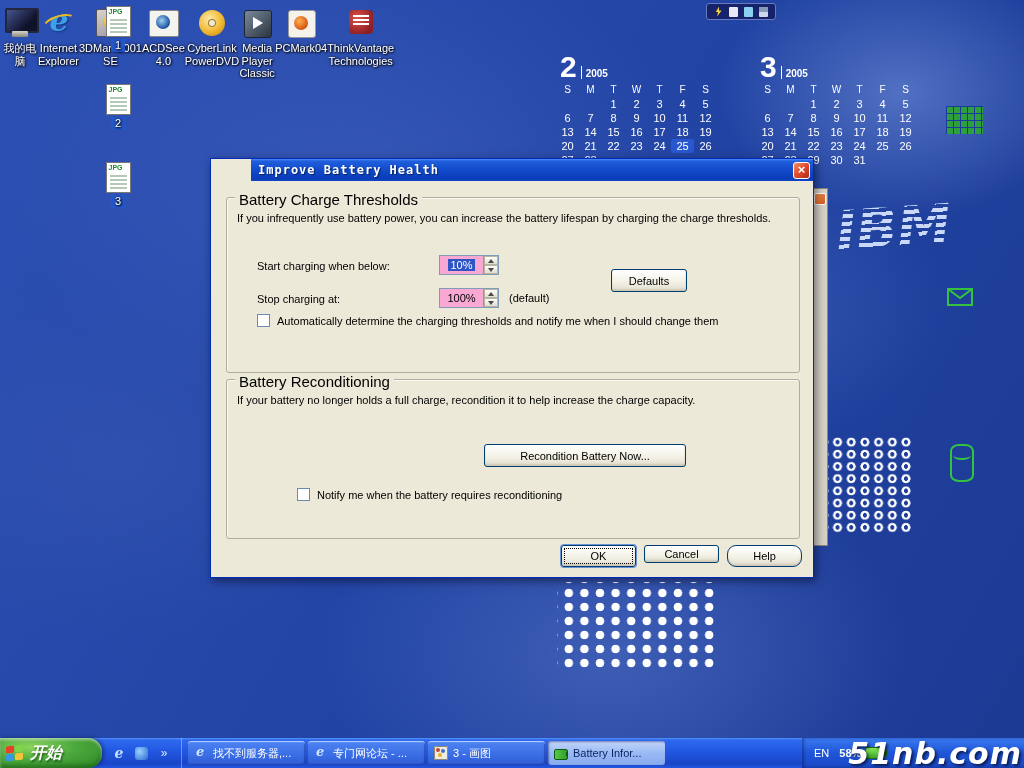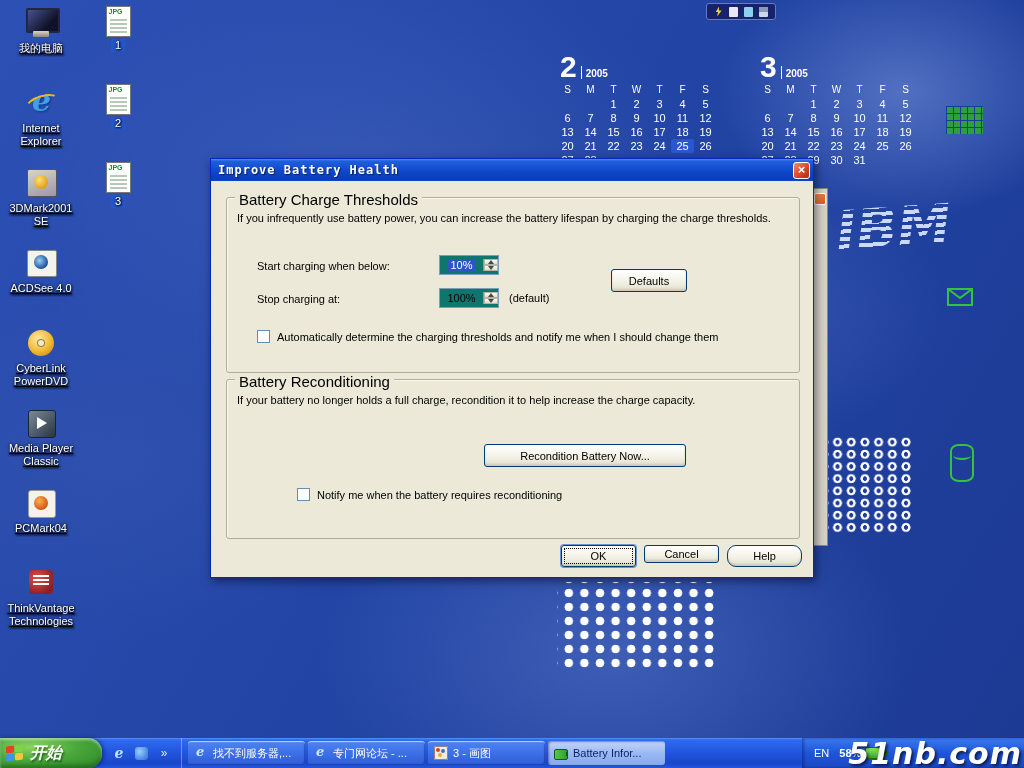--- a/index.html
+++ b/index.html
@@ -52,21 +52,21 @@
   .cal-head { display:flex; align-items:flex-end; gap:4px; margin-left:4px; margin-bottom:3px; }
   .cal-month { font-size:30px; font-weight:bold; line-height:.85; }
   .cal-bar { width:1px; height:13px; background:#fff; margin-bottom:1px; }
   .cal-year { font-size:10px; font-weight:bold; margin-bottom:1px; }
   .cal-grid { display:grid; grid-template-columns:repeat(7,23px); }
   .cal-dh { font-size:10px; text-align:center; height:14px; line-height:14px; }
   .cal-cell { font-size:11px; text-align:center; height:14px; line-height:14px; }
   .cal-cell.hl { background:#2857d0; border-radius:2px; }
 
   
-  .desk-icons { position:absolute; left:2px; top:2px; width:78px; z-index:2; display:flex; flex-direction:column;text-decoration:underline; }
+  .desk-icons { position:absolute; left:2px; top:2px; width:78px; z-index:2; display:flex; flex-direction:row; }
   .desk-icon { height:80px; display:flex; flex-direction:column; align-items:center; padding-top:4px; cursor:default; }
   .jpg-icons { position:absolute; left:94px; top:2px; width:48px; z-index:2; display:flex; flex-direction:column; }
   .jpg-item { height:78px; display:flex; flex-direction:column; align-items:center; padding-top:4px; }
   .desk-label { margin-top:2px; font-size:11px; color:#fff; text-align:center; line-height:1.15; max-width:76px;
     text-shadow:1px 1px 2px #000, 0 0 3px #000; }
   .jpg-item .desk-label { background:#2456c8; padding:0 4px; }
 
   .ic { width:36px; height:34px; position:relative; }
   .ic-my-computer::before { content:""; position:absolute; left:3px; top:2px; width:30px; height:21px;
     background:linear-gradient(135deg,#46548e,#10122a 70%); border:2px solid #22263e; border-radius:2px; }
@@ -114,41 +114,41 @@
   
   .behind-window { position:absolute; left:812px; top:188px; width:16px; height:358px; z-index:5;
     background:#d6d2c6; border:1px solid #8a8878; }
   .behind-close { position:absolute; left:1px; top:4px; width:12px; height:12px;
     background:linear-gradient(135deg,#f09050,#d85a20); border:1px solid #fff; border-radius:2px; }
 
   
   .dialog { position:absolute; left:210px; top:158px; width:604px; height:420px; z-index:10;
     background:#ece9d8; border:1px solid #002bb8; box-shadow:2px 3px 9px rgba(0,0,20,.5); }
   .titlebar { height:22px; display:flex; align-items:center; padding:0 3px 0 7px;
-    background:linear-gradient(180deg,#4e8af8 0%,#1f5edc 10%,#1048c8 55%,#0a3cb8 92%,#1048c8 100%); }
+    background:linear-gradient(180deg,#4e8af8 0%,#1f5edc 10%,#1048c8 55%,#0a3cb8 92%,#1048c8 100%);margin-left:40px; }
   .title { flex:1; color:#fff; font:bold 12px "DejaVu Sans Mono",monospace; letter-spacing:1px;
     text-shadow:1px 1px 1px #00206a; }
   .close-btn { width:17px; height:17px; border-radius:3px; border:1px solid #fff;
     background:linear-gradient(135deg,#f0906c,#e25030 45%,#b02818); display:flex; align-items:center; justify-content:center; }
   .close-btn .x-glyph { color:#fff; font-weight:bold; font-size:13px; line-height:1; margin-top:-1px; }
   .x-glyph::before { content:"\00d7"; }
   .dlg-body { position:absolute; left:0; top:22px; right:0; bottom:0; font-size:11px; color:#000; }
 
   .grp { position:absolute; border:1px solid #b0ad9e; border-radius:3px;
     box-shadow:inset 1px 1px 0 rgba(255,255,255,.7); }
   .grp1 { left:15px; top:16px; width:574px; height:176px; }
   .grp2 { left:15px; top:198px; width:574px; height:160px; }
   .grp-title { position:absolute; top:-7px; left:8px; background:#ece9d8; padding:0 4px; font-size:15px; }
   .desc { position:absolute; left:10px; top:13px; width:552px; line-height:1.3; }
   .lbl { position:absolute; }
   .lbl-start { left:30px; top:62px; }
   .lbl-stop  { left:30px; top:95px; }
   .lbl-default { left:282px; top:94px; }
 
-  .spin { position:absolute; width:60px; height:20px; background:#0f766e; border:1px solid #7f9db9; display:flex;align-items:center; }
+  .spin { position:absolute; width:60px; height:20px; background:#f9a8d4; border:1px solid #7f9db9; display:flex; }
   .spin1 { left:212px; top:57px; }
   .spin2 { left:212px; top:90px; }
   .spin .val { flex:1; display:flex; align-items:center; justify-content:center; font-size:11px; }
   .sel-text { background:#2f54c6; color:#fff; padding:0 2px; }
   .spin-btns { width:15px; display:flex; flex-direction:column; border-left:1px solid #7f9db9; }
   .sb { flex:1; background:linear-gradient(180deg,#fdfdfa,#e0ddd0); border:1px solid #b8b4a2;
     display:flex; align-items:center; justify-content:center; }
   .tri-up { width:0; height:0; border-left:3px solid transparent; border-right:3px solid transparent;
     border-bottom:4px solid #4a4a42; }
   .tri-down { width:0; height:0; border-left:3px solid transparent; border-right:3px solid transparent;
@@ -158,21 +158,21 @@
     background:linear-gradient(180deg,#ffffff 0%,#f4f2e6 55%,#e2dfd0 100%);
     box-shadow:inset 0 -2px 2px rgba(160,150,120,.3); font-family:"Liberation Sans",sans-serif; }
   .btn-defaults { left:384px; top:71px; width:76px; }
   .btn-recondition { left:257px; top:64px; width:202px; }
   .btn-ok { left:350px; top:364px; width:75px; height:22px;
     box-shadow:0 0 0 1px #6a96d8, inset 0 -2px 2px rgba(160,150,120,.3); outline:1px dotted #000; outline-offset:-4px; }
   .btn-cancel { left:433px; top:364px; width:75px; height:18px; }
   .btn-help { left:516px; top:364px; width:75px; height:22px;border-radius:9px; }
 
   .cbrow { position:absolute; display:flex; align-items:center; gap:7px; }
-  .cbrow1 { left:30px; top:132px;align-items:flex-end; }
+  .cbrow1 { left:30px; top:116px;align-items:flex-end; }
   .cbrow2 { left:24px; top:108px;margin-left:46px; }
   .cb { width:13px; height:13px; background:#fff; border:1px solid #6a8bb5; flex:none; }
 
   
   .taskbar { position:absolute; left:0; top:738px; width:1024px; height:30px; z-index:20;
     background:linear-gradient(180deg,#5a96f8 0%,#2e6af0 6%,#2257e0 45%,#1a46c8 85%,#2257e0 100%);
     display:flex; align-items:center; }
   .start-btn { width:102px; height:30px; flex:none; border-radius:0 14px 14px 0;
     background:radial-gradient(ellipse at 30% 30%, #8cd45e 0%, #4aa93c 45%, #2e8426 100%);
     box-shadow:inset 0 2px 3px rgba(255,255,255,.5), inset 0 -3px 4px rgba(0,60,0,.4), 2px 0 4px rgba(0,0,30,.4);

